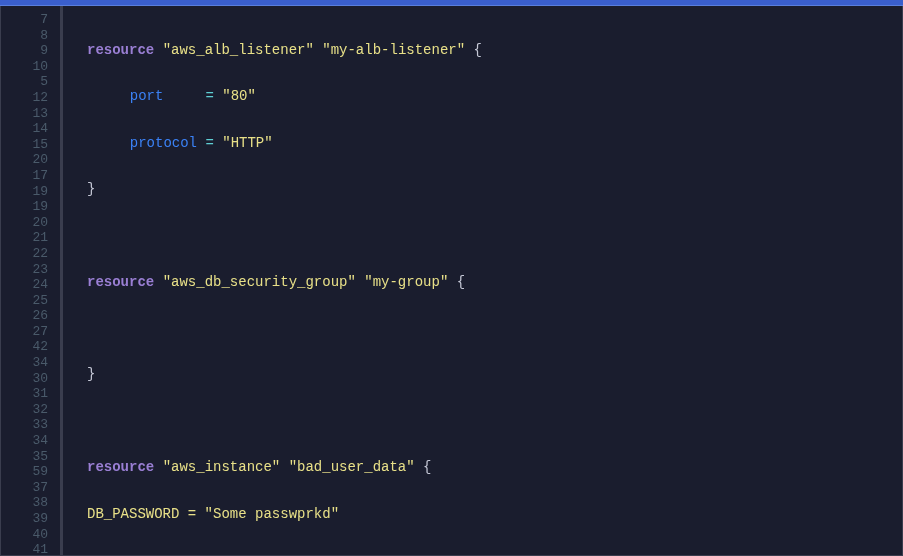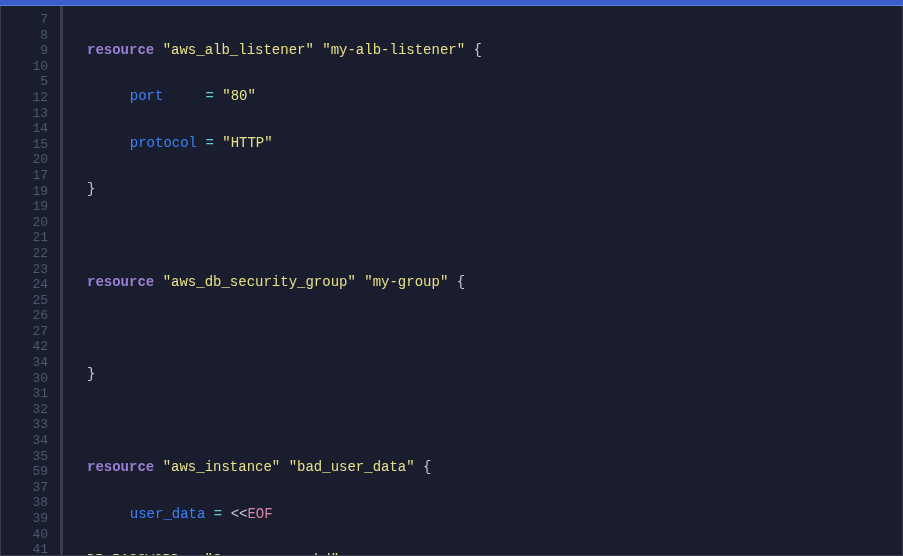--- a/index.html
+++ b/index.html
@@ -63,21 +63,20 @@
     <div><span class="kw">resource</span> <span class="str">"aws_alb_listener"</span> <span class="str">"my-alb-listener"</span> <span class="id">{</span></div>
     <div>  <span class="prop">port</span><span>     </span><span class="op">=</span> <span class="str">"80"</span></div>
     <div>  <span class="prop">protocol</span> <span class="op">=</span> <span class="str">"HTTP"</span></div>
     <div><span class="id">}</span></div>
     <div> </div>
     <div><span class="kw">resource</span> <span class="str">"aws_db_security_group"</span> <span class="str">"my-group"</span> <span class="id">{</span></div>
     <div> </div>
     <div><span class="id">}</span></div>
     <div> </div>
     <div><span class="kw">resource</span> <span class="str">"aws_instance"</span> <span class="str">"bad_user_data"</span> <span class="id">{</span></div>
-    <div>  <span class="prop">user_data</span> <span class="op">=</span> <span class="id">&lt;&lt;</span><span class="heredoc">EOF</span></div>
     <div><span class="str">DB_PASSWORD = "Some passwprkd"</span></div>
     
     
     
     
     
     
     
     
     

